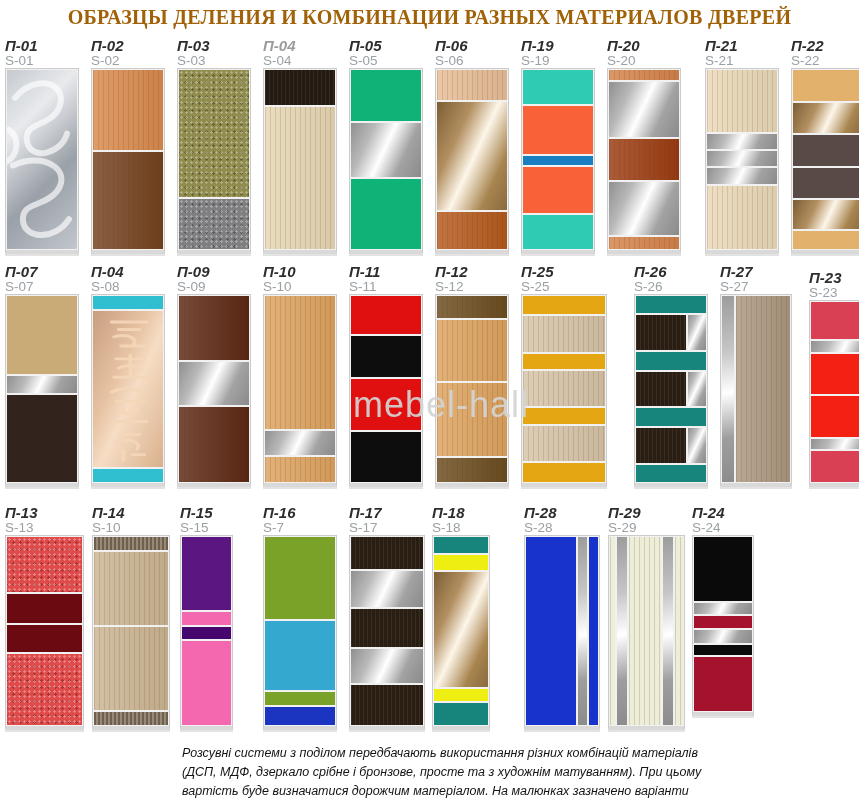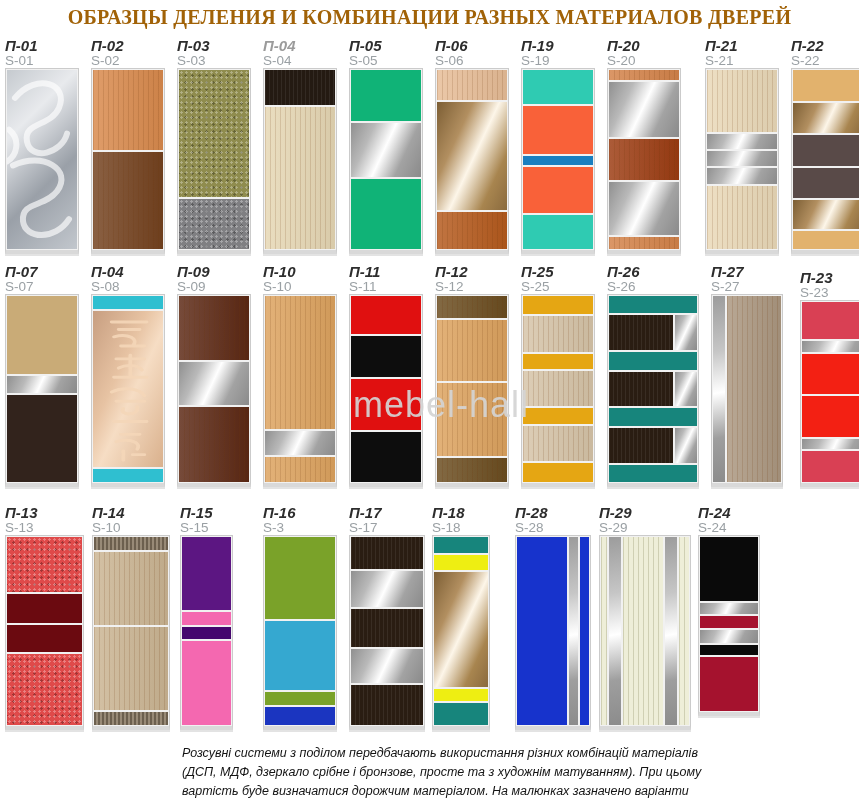--- a/index.html
+++ b/index.html
@@ -257,36 +257,36 @@
             <span class="p-label">П-12</span>
             <span class="s-label">S-12</span>
           </div>
           <div class="door" style="height: 193px;">
             <div class="seg m-walnut" style="flex-grow: 12; background-color: rgb(107, 77, 32);"></div>
             <div class="seg m-beech2" style="flex-grow: 33; background-color: rgb(221, 163, 95);"></div>
             <div class="seg m-beech2" style="flex-grow: 40; background-color: rgb(221, 163, 95);"></div>
             <div class="seg m-walnut" style="flex-grow: 13; background-color: rgb(107, 77, 32);"></div>
           </div>
         </div>
-        <div class="door-col" style="width: 74px; margin-left: 12px;">
+        <div class="door-col" style="width: 86px; margin-left: 12px;">
           <div class="door-label">
             <span class="p-label">П-25</span>
             <span class="s-label">S-25</span>
           </div>
           <div class="door" style="height: 193px;">
             <div class="seg" style="flex-grow: 10; background: rgb(229, 166, 19);"></div>
             <div class="seg m-oak" style="flex-grow: 21; background-color: rgb(214, 196, 168);"></div>
             <div class="seg" style="flex-grow: 8; background: rgb(229, 166, 19);"></div>
             <div class="seg m-oak" style="flex-grow: 20; background-color: rgb(214, 196, 168);"></div>
             <div class="seg" style="flex-grow: 9; background: rgb(229, 166, 19);"></div>
             <div class="seg m-oak" style="flex-grow: 20; background-color: rgb(214, 196, 168);"></div>
             <div class="seg" style="flex-grow: 11; background: rgb(229, 166, 19);"></div>
           </div>
         </div>
-        <div class="door-col" style="width: 92px; margin-left: 12px;">
+        <div class="door-col" style="width: 74px; margin-left: 27px;">
           <div class="door-label">
             <span class="p-label">П-26</span>
             <span class="s-label">S-26</span>
           </div>
           <div class="door" style="height: 193px;">
             <div class="seg" style="flex-grow: 10; background: rgb(23, 133, 124);"></div>
             <div class="seg duo" style="flex-grow: 20;">
               <div class="seg m-wenge2" style="flex-grow: 74; background-color: rgb(42, 29, 18);"></div>
               <div class="seg m-mirror-s" style="flex-grow: 26;"></div>
             </div>
@@ -361,21 +361,21 @@
           <div class="door" style="height: 195px;">
             <div class="seg" style="flex-grow: 40; background: rgb(92, 22, 130);"></div>
             <div class="seg" style="flex-grow: 7; background: rgb(244, 104, 176);"></div>
             <div class="seg" style="flex-grow: 7; background: rgb(69, 7, 110);"></div>
             <div class="seg" style="flex-grow: 46; background: rgb(244, 104, 176);"></div>
           </div>
         </div>
         <div class="door-col" style="width: 74px; margin-left: 30px;">
           <div class="door-label">
             <span class="p-label">П-16</span>
-            <span class="s-label">S-3</span>
+            <span class="s-label">S-7</span>
           </div>
           <div class="door" style="height: 195px;">
             <div class="seg" style="flex-grow: 45; background: rgb(122, 162, 41);"></div>
             <div class="seg" style="flex-grow: 38; background: rgb(53, 168, 208);"></div>
             <div class="seg" style="flex-grow: 7; background: rgb(122, 162, 41);"></div>
             <div class="seg" style="flex-grow: 10; background: rgb(27, 53, 192);"></div>
           </div>
         </div>
         <div class="door-col" style="width: 76px; margin-left: 12px;">
           <div class="door-label">
@@ -396,32 +396,32 @@
             <span class="s-label">S-18</span>
           </div>
           <div class="door" style="height: 195px;">
             <div class="seg" style="flex-grow: 9; background: rgb(23, 133, 124);"></div>
             <div class="seg" style="flex-grow: 8; background: rgb(238, 238, 18);"></div>
             <div class="seg m-mirror-b" style="flex-grow: 64;"></div>
             <div class="seg" style="flex-grow: 7; background: rgb(238, 238, 18);"></div>
             <div class="seg" style="flex-grow: 12; background: rgb(23, 133, 124);"></div>
           </div>
         </div>
-        <div class="door-col" style="width: 76px; margin-left: 25px;">
+        <div class="door-col" style="width: 76px; margin-left: 34px;">
           <div class="door-label">
             <span class="p-label">П-28</span>
             <span class="s-label">S-28</span>
           </div>
           <div class="door vert" style="height: 195px;">
             <div class="seg" style="flex-grow: 74; background: rgb(23, 51, 204);"></div>
             <div class="seg m-mirror-s" style="flex-grow: 13;"></div>
             <div class="seg" style="flex-grow: 13; background: rgb(23, 51, 204);"></div>
           </div>
         </div>
-        <div class="door-col" style="width: 92px; margin-left: 8px;">
+        <div class="door-col" style="width: 77px; margin-left: 8px;">
           <div class="door-label">
             <span class="p-label">П-29</span>
             <span class="s-label">S-29</span>
           </div>
           <div class="door vert" style="height: 195px;">
             <div class="seg m-cream" style="flex-grow: 8; background-color: rgb(238, 238, 216);"></div>
             <div class="seg m-mirror-s" style="flex-grow: 15;"></div>
             <div class="seg m-cream" style="flex-grow: 50; background-color: rgb(238, 238, 216);"></div>
             <div class="seg m-mirror-s" style="flex-grow: 15;"></div>
             <div class="seg m-cream" style="flex-grow: 12; background-color: rgb(238, 238, 216);"></div>

